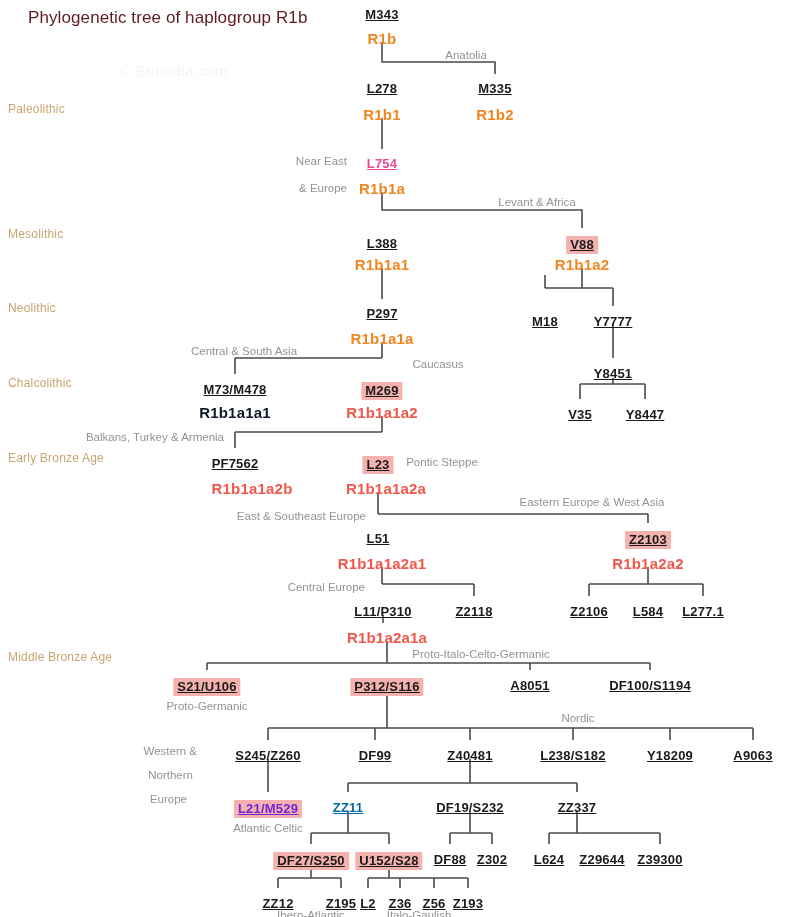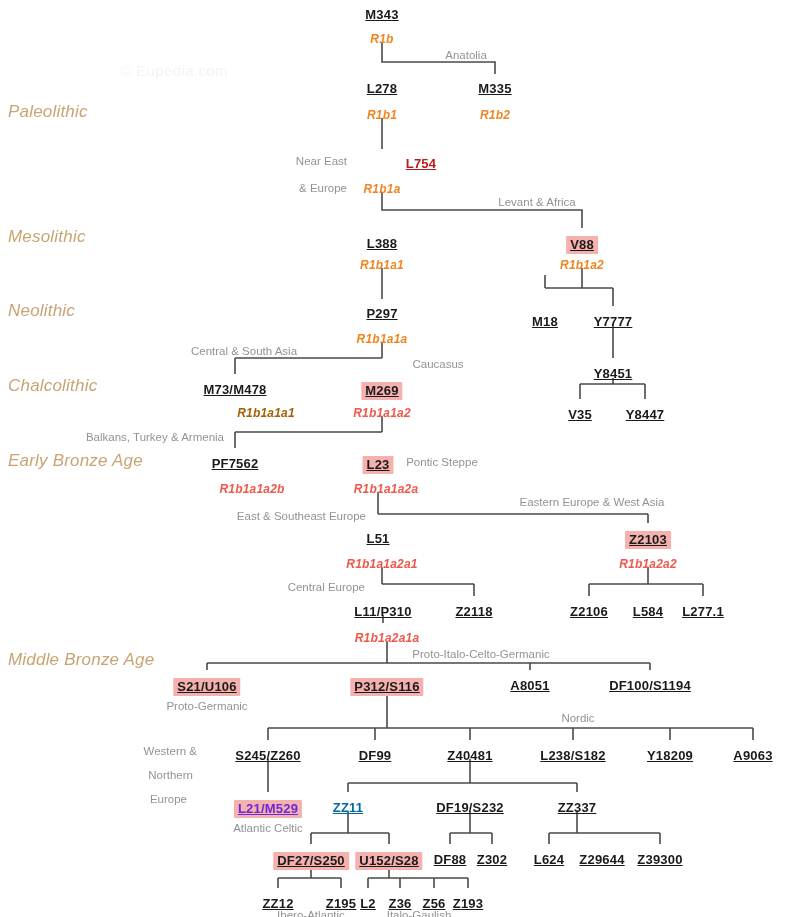--- a/index.html
+++ b/index.html
@@ -20,42 +20,41 @@
     letter-spacing:0.2px;
     text-decoration:underline;
   }
   .node.hl{
     background:#f4b1ae;
     padding:1px 4px;
     border-radius:1px;
   }
   .clade{
     position:absolute;
-    font-size:12px;font-weight:bold;
+    font-size:15px;font-weight:bold;
     white-space:nowrap;
     transform:translateX(-50%);
     line-height:16px;
     letter-spacing:0.2px;
-    font-style:italic;
   }
   .clade.orange{color:#f08622;}
   .clade.red{color:#f1574a;}
   .region{
     position:absolute;
     font-size:11.5px;color:#939393;
     white-space:nowrap;
     line-height:14px;
     font-weight:normal;
   }
   .region.ctr{transform:translateX(-50%);}
   .region.rt{transform:translateX(-100%);}
   .epoch{
     position:absolute;
-    font-size:17px;color:#c9a473;
-    white-space:nowrap;letter-spacing:0.2px;font-style:italic;
+    font-size:12px;color:#c9a473;
+    white-space:nowrap;letter-spacing:0.2px;
   }
   .title{
     position:absolute;
     color:#5c1b21;
     font-size:17px;
     white-space:nowrap;
     letter-spacing:0.1px;
   }
   .watermark{
     position:absolute;
@@ -92,20 +91,21 @@
         <path d="M268,759 L268,792" stroke="#4a4a4a" stroke-width="1.6" fill="none"></path>
         <path d="M470,759 L470,783 M348,783 L577,783 M348,783 L348,792 M577,783 L577,792" stroke="#4a4a4a" stroke-width="1.6" fill="none"></path>
         <path d="M348,811 L348,833 M311,833 L389,833 M311,833 L311,844 M389,833 L389,844" stroke="#4a4a4a" stroke-width="1.6" fill="none"></path>
         <path d="M470,811 L470,833 M450,833 L492,833 M450,833 L450,844 M492,833 L492,844" stroke="#4a4a4a" stroke-width="1.6" fill="none"></path>
         <path d="M577,811 L577,833 M549,833 L660,833 M549,833 L549,844 M660,833 L660,844" stroke="#4a4a4a" stroke-width="1.6" fill="none"></path>
         <path d="M311,863 L311,878 M278,878 L341,878 M278,878 L278,888 M341,878 L341,888" stroke="#4a4a4a" stroke-width="1.6" fill="none"></path>
         <path d="M389,863 L389,878 M368,878 L468,878 M368,878 L368,888 M400,878 L400,888 M434,878 L434,888 M468,878 L468,888" stroke="#4a4a4a" stroke-width="1.6" fill="none"></path>
       </g>
   </svg>
 
+  <div class="title" style="left:28px;top:8px;">Phylogenetic tree of haplogroup R1b</div>
 
   <div class="watermark" style="left:120px;top:62px;">© Eupedia.com</div>
 
   <div id="epoch-layer">
       <div class="epoch" style="left: 8px; top: 102px; color: rgb(201, 164, 115);">Paleolithic</div>
       <div class="epoch" style="left: 8px; top: 227px; color: rgb(201, 164, 115);">Mesolithic</div>
       <div class="epoch" style="left: 8px; top: 301px; color: rgb(201, 164, 115);">Neolithic</div>
       <div class="epoch" style="left: 8px; top: 376px; color: rgb(201, 164, 115);">Chalcolithic</div>
       <div class="epoch" style="left: 8px; top: 451px; color: rgb(201, 164, 115);">Early Bronze Age</div>
       <div class="epoch" style="left: 8px; top: 650px; color: rgb(201, 164, 115);">Middle Bronze Age</div>
@@ -129,21 +129,21 @@
       <div class="region rt" style="left: 193px; top: 768px; color: rgb(147, 147, 147);">Northern</div>
       <div class="region rt" style="left: 187px; top: 792px; color: rgb(147, 147, 147);">Europe</div>
       <div class="region ctr" style="left: 268px; top: 821px; color: rgb(147, 147, 147);">Atlantic Celtic</div>
       <div class="region ctr" style="left: 311px; top: 908px; color: rgb(147, 147, 147);">Ibero-Atlantic</div>
       <div class="region ctr" style="left: 419px; top: 908px; color: rgb(147, 147, 147);">Italo-Gaulish</div>
     </div>
   <div id="node-layer">
       <div class="node" style="left: 382px; top: 7px; color: rgb(26, 26, 26);">M343</div>
       <div class="node" style="left: 382px; top: 81px; color: rgb(26, 26, 26);">L278</div>
       <div class="node" style="left: 495px; top: 81px; color: rgb(26, 26, 26);">M335</div>
-      <div class="node" style="left: 382px; top: 156px; color: #b91c1c; margin-left: 39px;">L754</div>
+      <div class="node" style="left: 382px; top: 156px; color: #ec4899;">L754</div>
       <div class="node" style="left: 382px; top: 236px; color: rgb(26, 26, 26);">L388</div>
       <div class="node hl" style="left: 582px; top: 236px; background: rgb(244, 177, 174); color: rgb(26, 26, 26);">V88</div>
       <div class="node" style="left: 382px; top: 306px; color: rgb(26, 26, 26);">P297</div>
       <div class="node" style="left: 545px; top: 314px; color: rgb(26, 26, 26);">M18</div>
       <div class="node" style="left: 613px; top: 314px; color: rgb(26, 26, 26);">Y7777</div>
       <div class="node" style="left: 613px; top: 366px; color: rgb(26, 26, 26);">Y8451</div>
       <div class="node" style="left: 580px; top: 407px; color: rgb(26, 26, 26);">V35</div>
       <div class="node" style="left: 645px; top: 407px; color: rgb(26, 26, 26);">Y8447</div>
       <div class="node" style="left: 235px; top: 382px; color: rgb(26, 26, 26);">M73/M478</div>
       <div class="node hl" style="left: 382px; top: 382px; background: rgb(244, 177, 174); color: rgb(26, 26, 26);">M269</div>
@@ -185,21 +185,21 @@
       <div class="node" style="left: 468px; top: 896px; color: rgb(26, 26, 26);">Z193</div>
     </div>
   <div id="clade-layer">
       <div class="clade orange" style="left: 382px; top: 31px; color: rgb(240, 134, 34);">R1b</div>
       <div class="clade orange" style="left: 382px; top: 107px; color: rgb(240, 134, 34);">R1b1</div>
       <div class="clade orange" style="left: 495px; top: 107px; color: rgb(240, 134, 34);">R1b2</div>
       <div class="clade orange" style="left: 382px; top: 181px; color: rgb(240, 134, 34);">R1b1a</div>
       <div class="clade orange" style="left: 382px; top: 257px; color: rgb(240, 134, 34);">R1b1a1</div>
       <div class="clade orange" style="left: 582px; top: 257px; color: rgb(240, 134, 34);">R1b1a2</div>
       <div class="clade orange" style="left: 382px; top: 331px; color: rgb(240, 134, 34);">R1b1a1a</div>
-      <div class="clade red" style="left: 235px; top: 405px; color: #a16207; margin-left: 31px;">R1b1a1a1</div>
+      <div class="clade red" style="left: 235px; top: 405px; color: #0f172a;">R1b1a1a1</div>
       <div class="clade red" style="left: 382px; top: 405px; color: rgb(241, 87, 74);">R1b1a1a2</div>
       <div class="clade red" style="left: 252px; top: 481px; color: rgb(241, 87, 74);">R1b1a1a2b</div>
       <div class="clade red" style="left: 386px; top: 481px; color: rgb(241, 87, 74);">R1b1a1a2a</div>
       <div class="clade red" style="left: 382px; top: 556px; color: rgb(241, 87, 74);">R1b1a1a2a1</div>
       <div class="clade red" style="left: 648px; top: 556px; color: rgb(241, 87, 74);">R1b1a2a2</div>
       <div class="clade red" style="left: 387px; top: 630px; color: rgb(241, 87, 74);">R1b1a2a1a</div>
     </div>
 
 </div>
 

